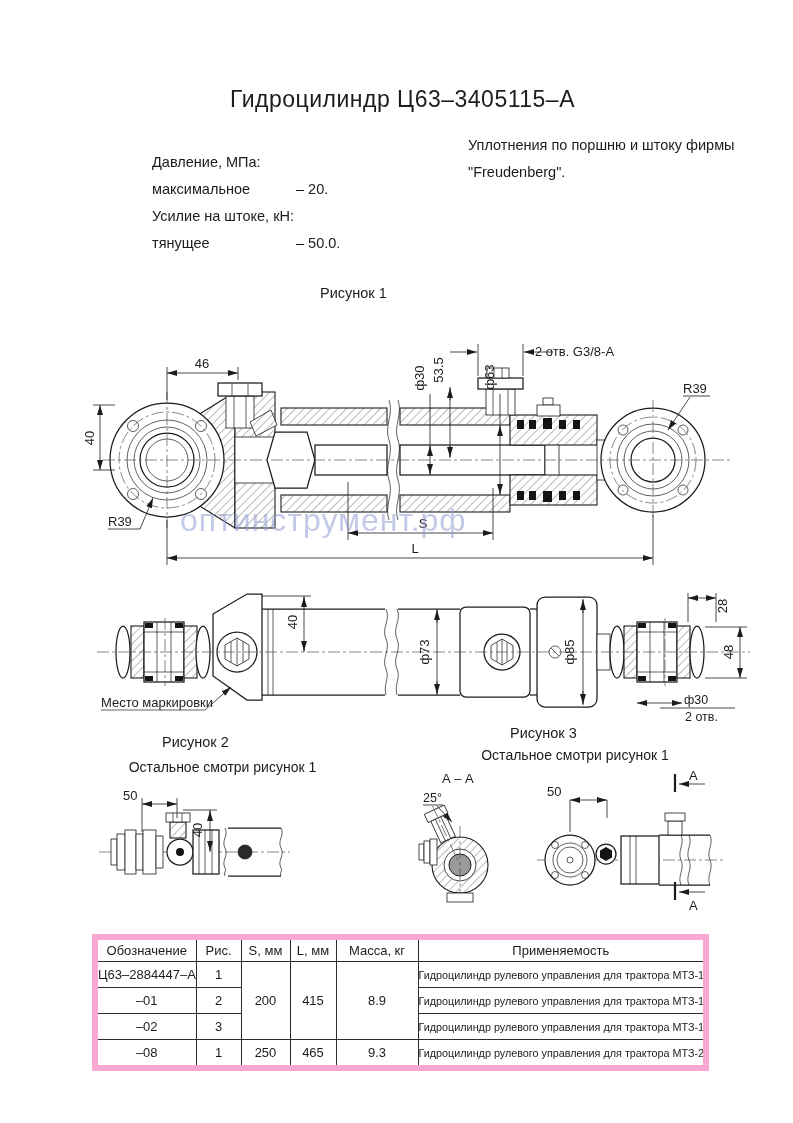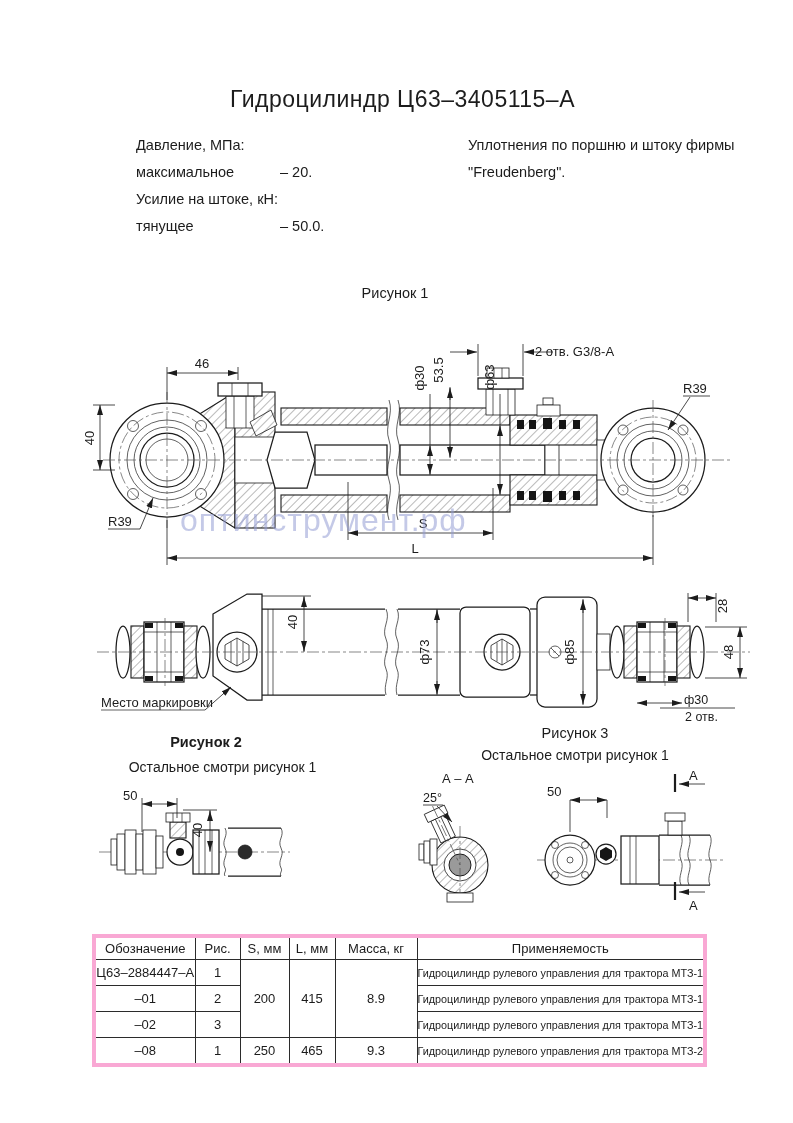--- a/index.html
+++ b/index.html
@@ -1,45 +1,45 @@
 <!DOCTYPE html>
 <html><head>
 <meta charset="utf-8">
 <style>
   html,body{margin:0;padding:0;background:#e8e8e8;}
   .page{position:relative;width:793px;height:1123px;background:#ffffff;margin:0 auto;
         font-family:"Liberation Sans",sans-serif;color:#1c1c1c;overflow:hidden;}
   .abs{position:absolute;}
   .title{top:86px;left:0;width:100%;text-align:center;font-size:23px;letter-spacing:0.5px;padding-left:6px;}
   .specs{top:132px;line-height:27px;font-size:14.5px;}
-  .specs-left{left:136px;width:300px;}
+  .specs-left{left:152px;width:300px;margin-top:17px;}
   .specs-right{left:468px;width:330px;}
   .spec-label{display:inline-block;width:140px;}
-  .caption{font-size:14.5px;text-align:center;}
+  .caption{font-size:14.5px;}
   .note{font-size:14px;text-align:center;}
   .watermark{top:502px;left:180px;font-size:32px;letter-spacing:1px;
              color:rgba(148,156,212,0.55);white-space:nowrap;}
   
   svg{display:block;}
   svg text{fill:#1c1c1c;font-family:"Liberation Sans",sans-serif;}
   .t13{font-size:13px;} .t12{font-size:12.5px;}
   .s1{stroke:#1c1c1c;stroke-width:1.25;fill:none;}
   .s0{stroke:#1c1c1c;stroke-width:0.7;fill:none;}
   .sw{stroke:#1c1c1c;stroke-width:1.25;fill:#fff;}
   .sw0{stroke:#1c1c1c;stroke-width:0.8;fill:#fff;}
   .hh{stroke:#1c1c1c;stroke-width:1.1;}
   .cl{stroke:#555;stroke-width:0.7;fill:none;stroke-dasharray:12 3 3 3;}
   .dim{stroke:#1c1c1c;stroke-width:0.8;fill:none;}
   .blk{fill:#151515;stroke:none;}
   .thk{stroke:#1c1c1c;stroke-width:2.2;fill:none;}
   
   .spec-table{border-collapse:collapse;table-layout:fixed;width:611px;font-size:13px;}
   .spec-table td,.spec-table th{border:1px solid #2b2b2b;padding:0;height:25px;
       text-align:center;vertical-align:middle;font-weight:normal;overflow:hidden;white-space:nowrap;}
-  .spec-table{border:4px solid #f9a8d4;}
+  .spec-table{border:6px solid #f9a8d4;}
   .spec-table thead th{height:21px;font-size:13px;}
   .app-cell{font-size:10.8px;}
   .des-right{text-align:right;padding-right:10px;margin-left:47px;}
 </style>
 </head>
 <body>
 
 <div class="page">
 
   <div class="abs title">Гидроцилиндр Ц63–3405115–А</div>
@@ -352,21 +352,21 @@
       <text x="600" y="141" class="t12">2 отв.</text>
     </g>
 
     <g>
       <text x="16" y="127" class="t13">Место маркировки</text>
       <line x1="16" y1="130" x2="120" y2="130" class="s0"></line>
       <line x1="120" y1="130" x2="146" y2="107" class="dim" marker-end="url(#aE2)"></line>
     </g>
   </svg>
 
-  <div class="abs caption" style="left:146px;top:734px;width:120px;font-weight:bold;">Рисунок 2</div>
+  <div class="abs caption" style="left:162px;top:734px;width:120px;">Рисунок 2</div>
   <div class="abs note" style="left:105px;top:759px;width:235px;">Остальное смотри рисунок 1</div>
   <div class="abs caption" style="left:510px;top:725px;width:130px;">Рисунок 3</div>
   <div class="abs note" style="left:460px;top:747px;width:230px;">Остальное смотри рисунок 1</div>
 
   <svg class="abs" style="left:85px;top:770px;" width="708" height="160" viewBox="0 0 708 160">
     <defs>
       <pattern id="h3" width="6" height="6" patternUnits="userSpaceOnUse" patternTransform="rotate(45)">
         <rect width="6" height="6" fill="#fff"></rect>
         <line x1="0" y1="0" x2="0" y2="6" stroke="#3a3a3a" stroke-width="0.7"></line>
       </pattern>

